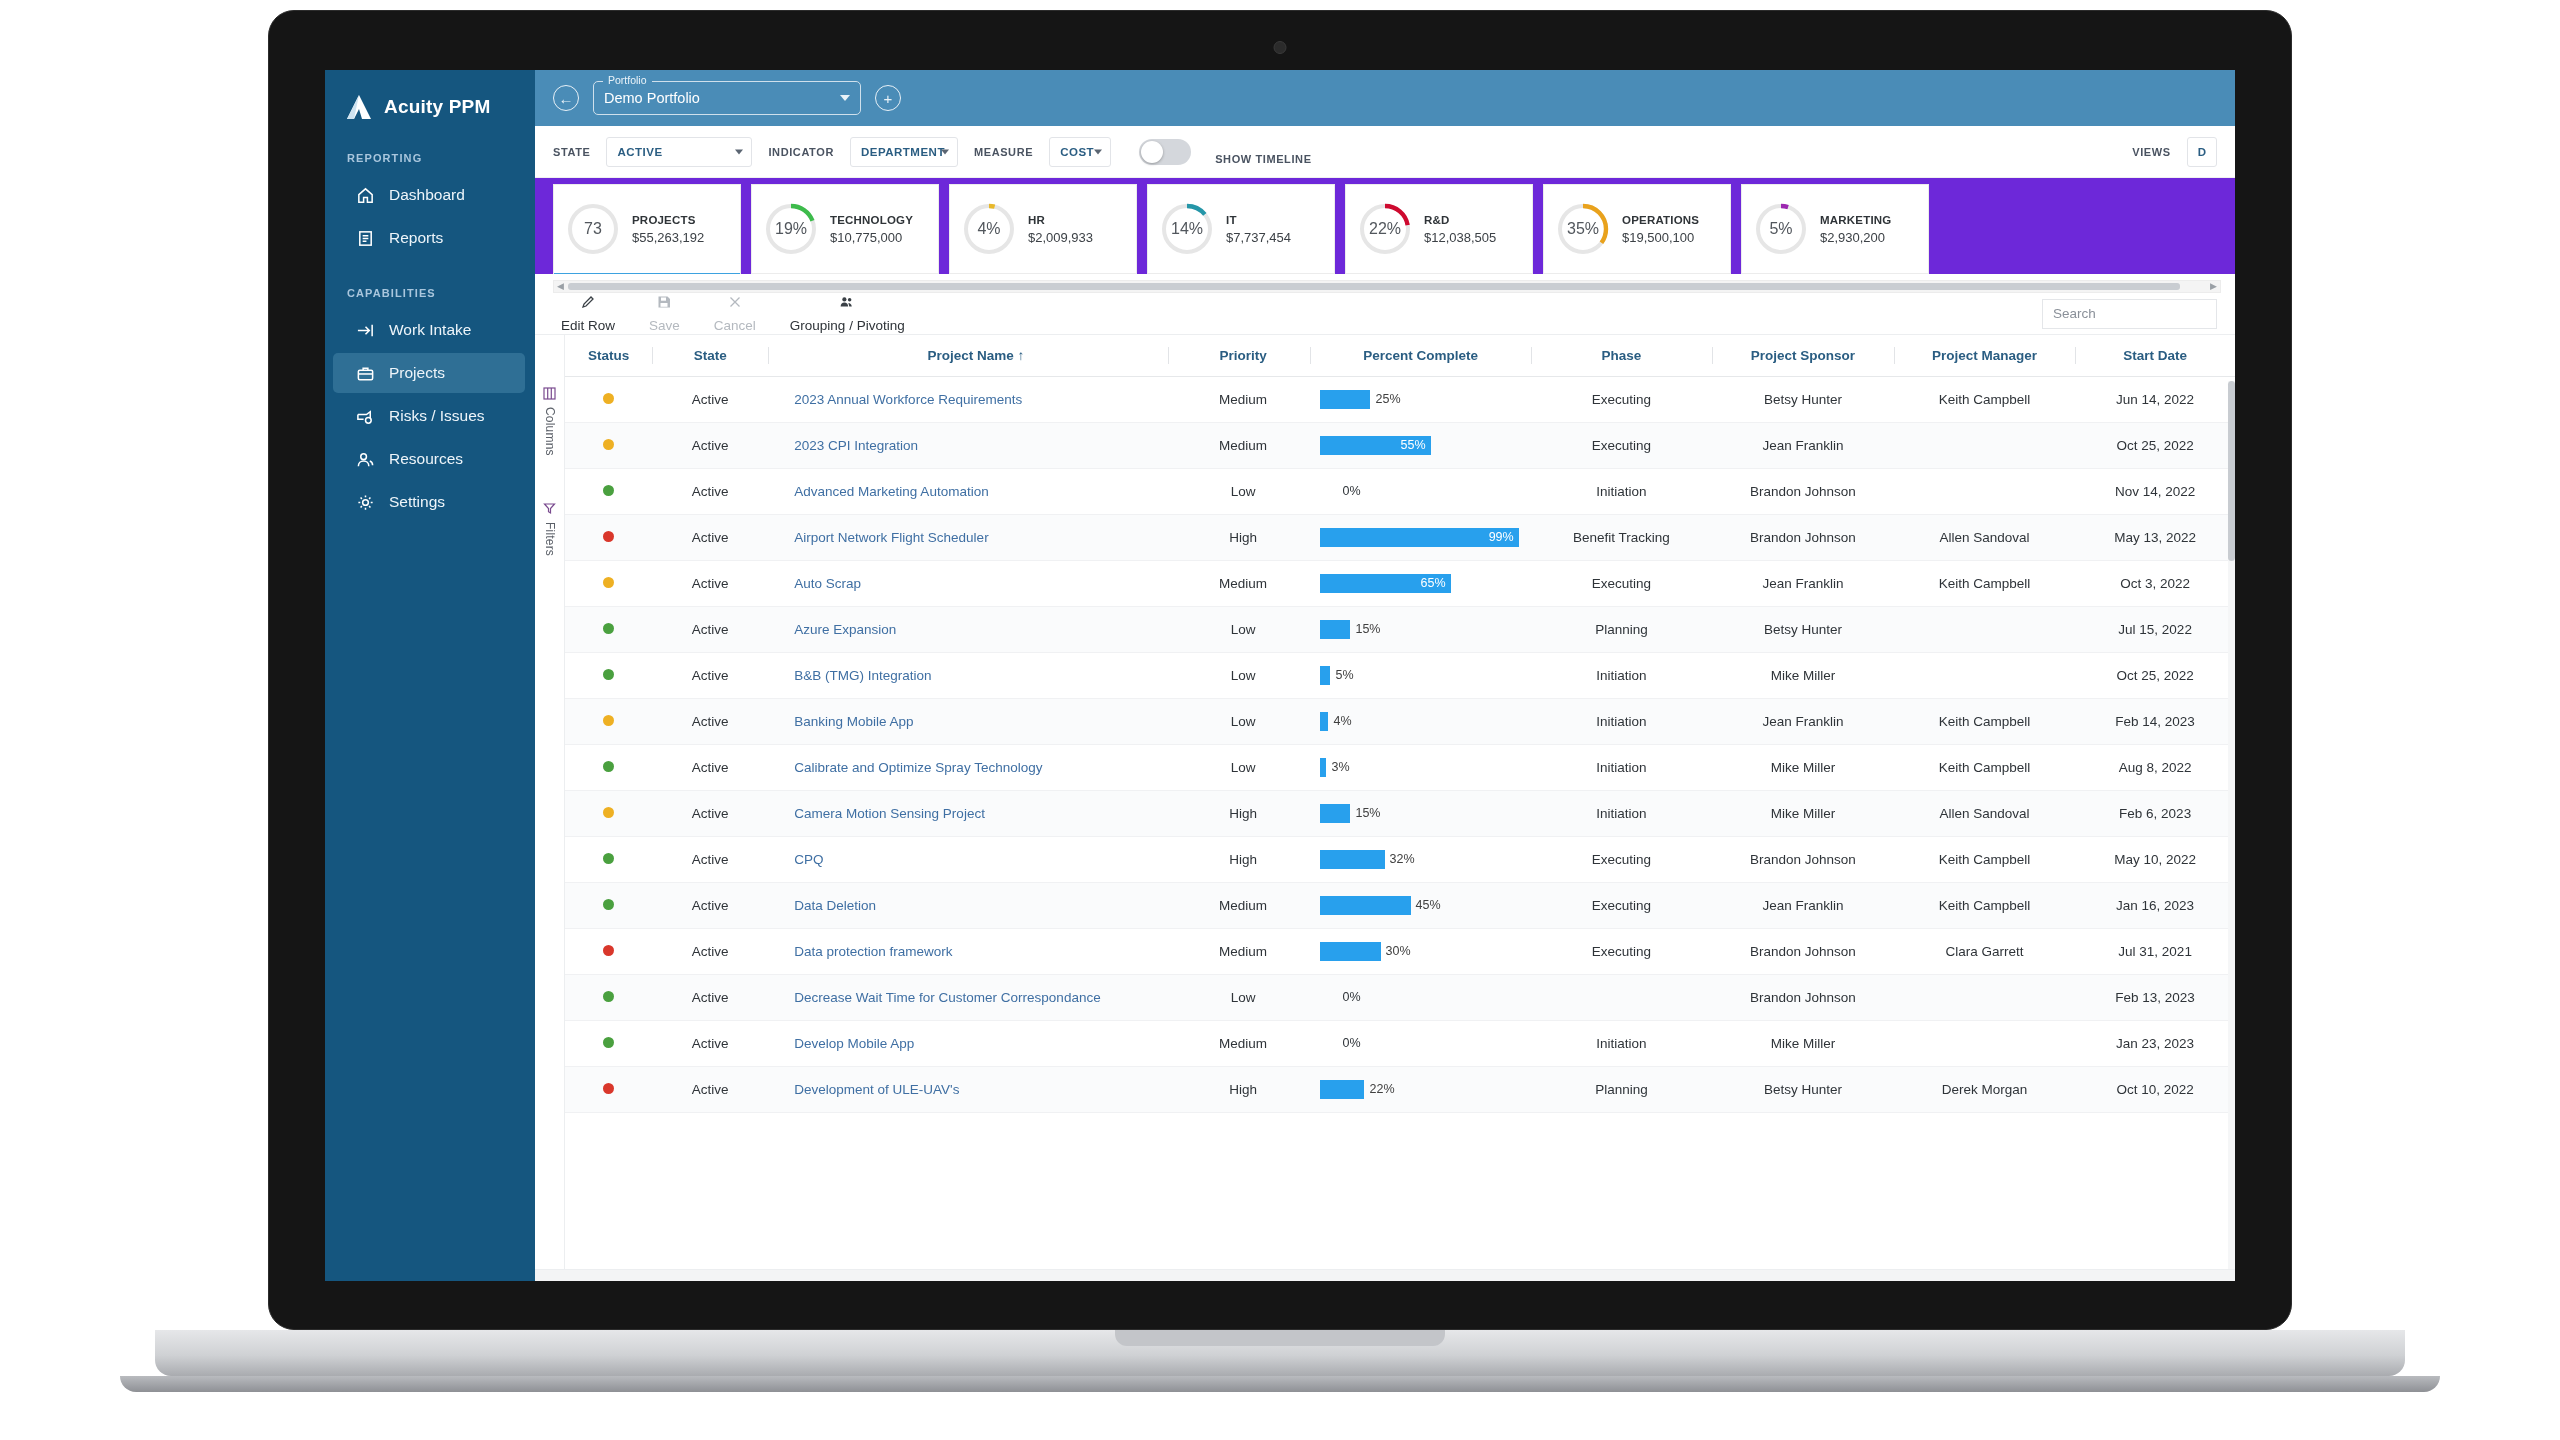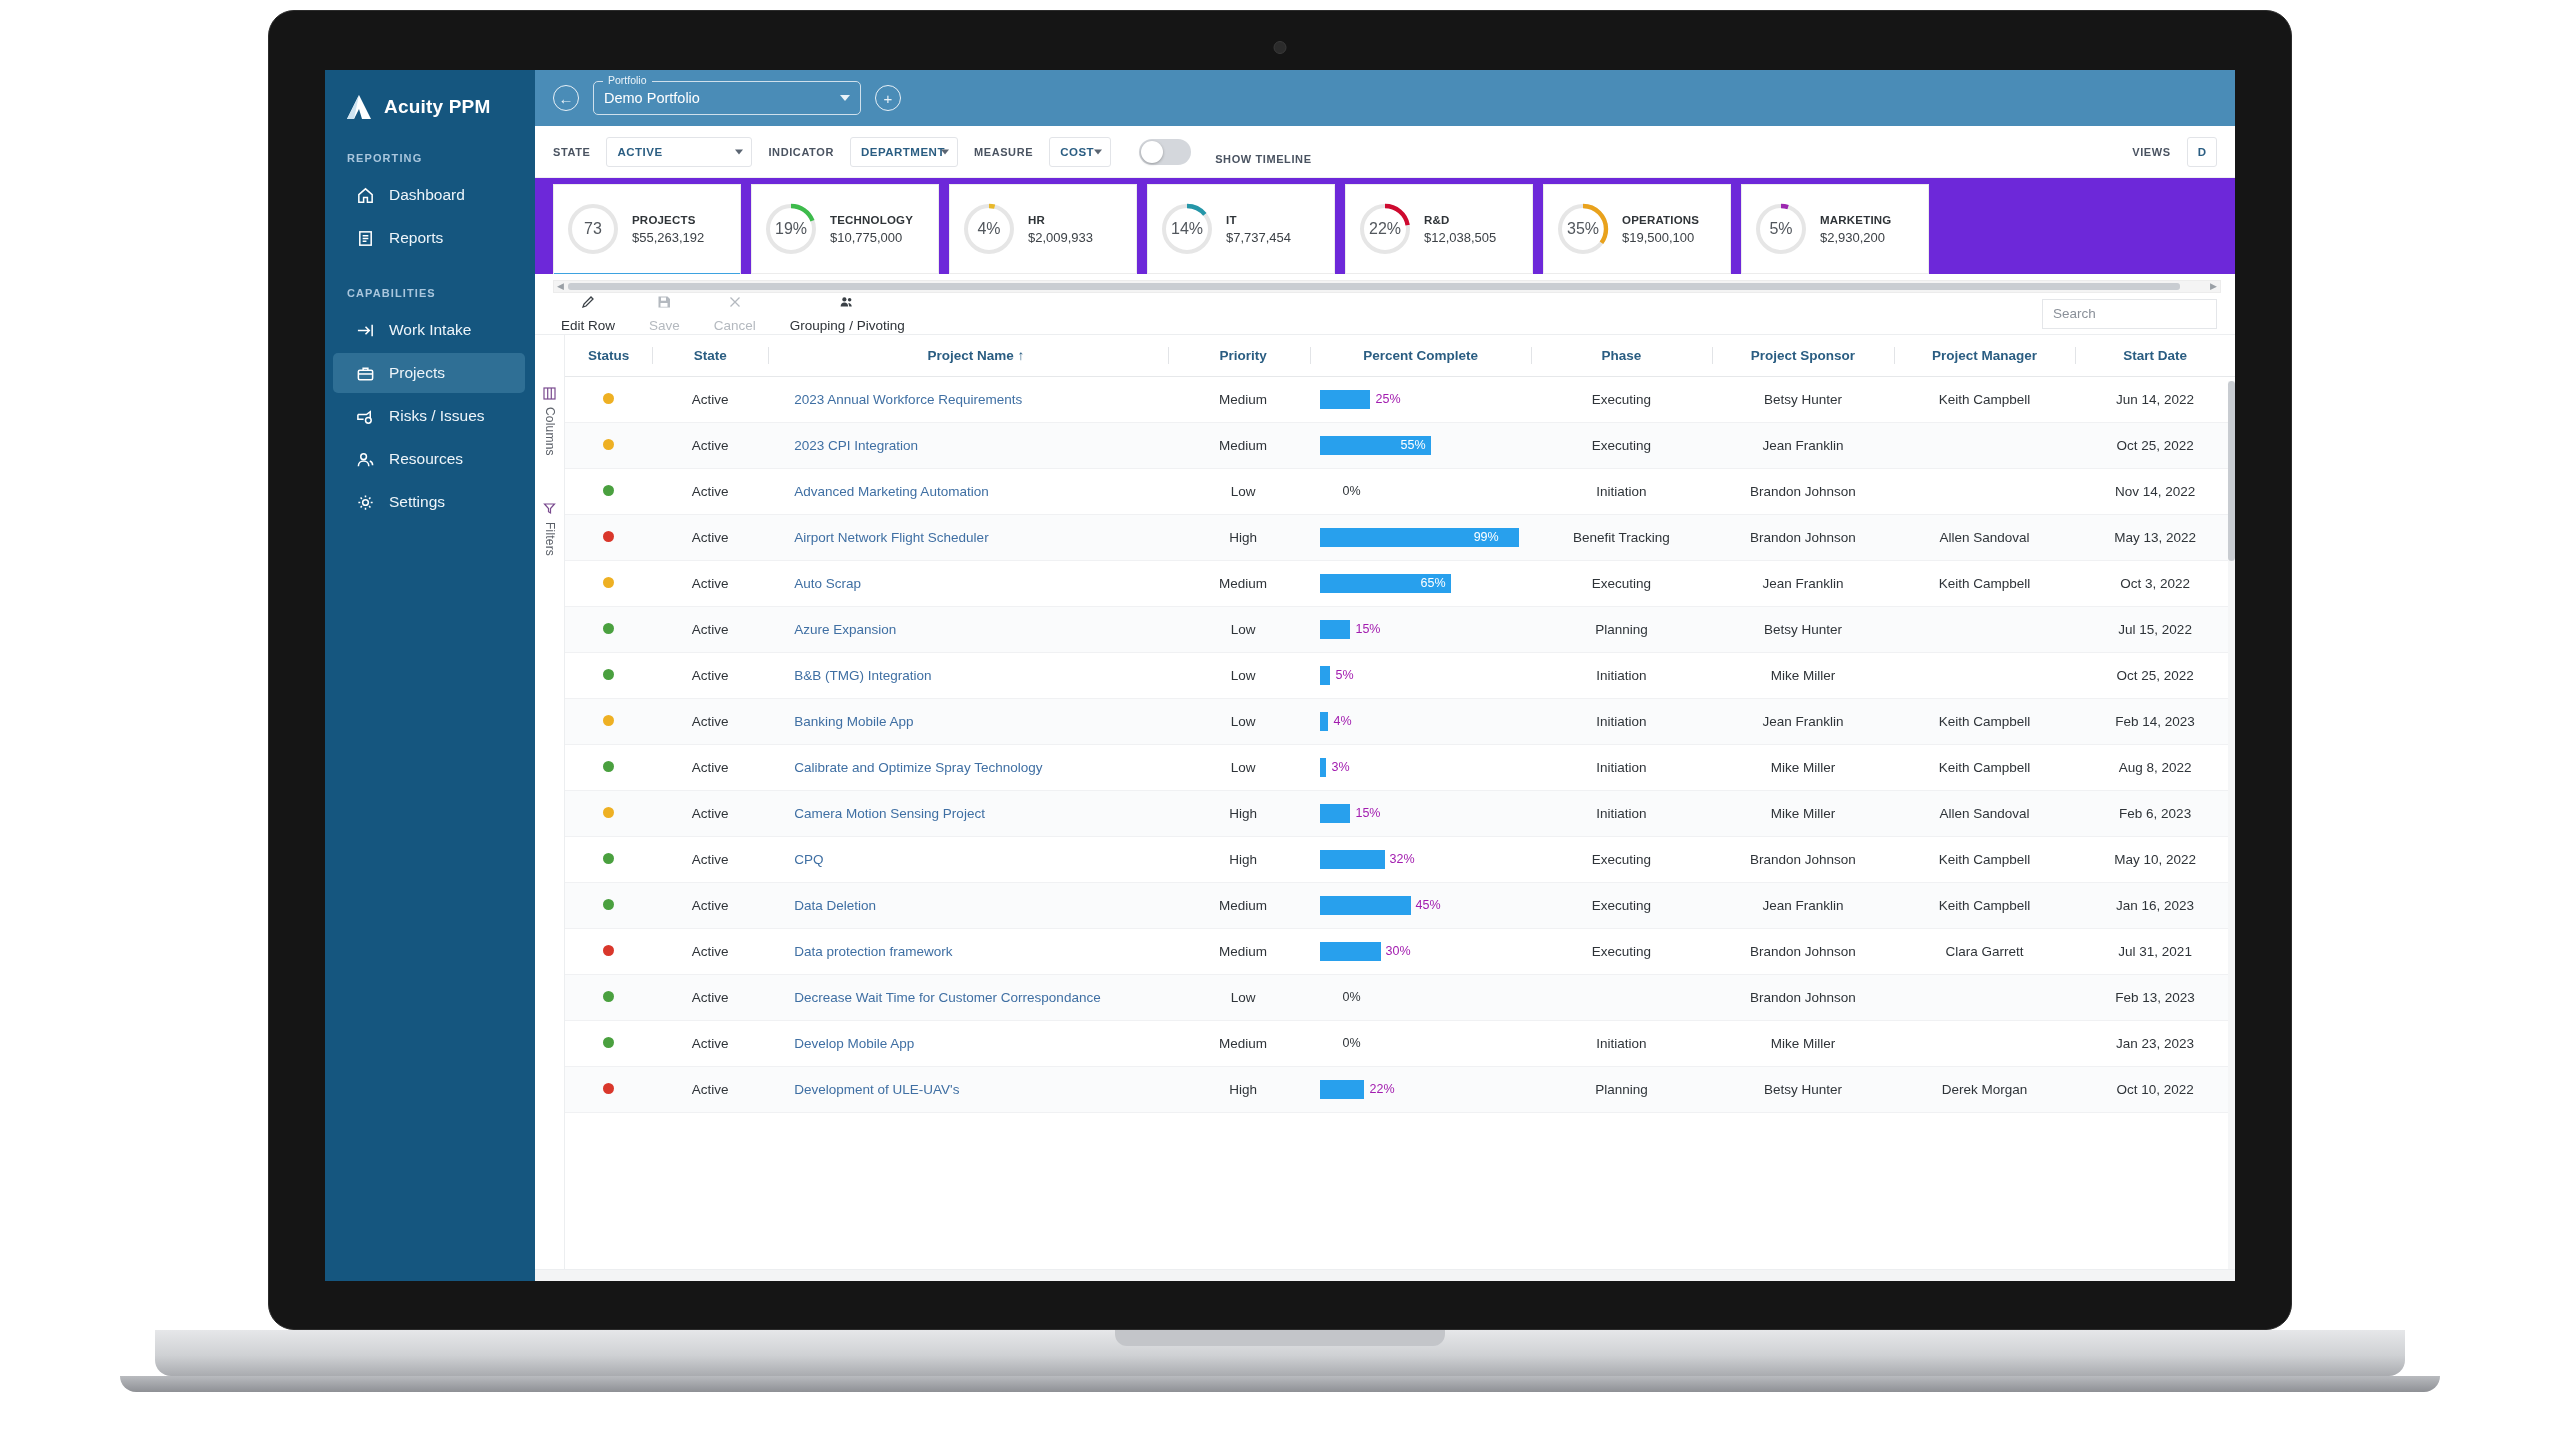--- a/index.html
+++ b/index.html
@@ -263,21 +263,21 @@
   .dot.amber { background:#eeb023; }
   .dot.red   { background:#d9372b; }
   .proj-link { color:#3f6fa3; cursor:pointer; }
 
   .pct-cell { position:relative; height: 19px; }
   .pct-fill {
     position:absolute; left:0; top:0; height:19px; background:#28a0ed;
   }
   .pct-lab {
     position:absolute; top:0; height:19px; line-height:19px;
-    font-size: 12.5px; color:#a21caf;
+    font-size: 12.5px; color:#404040;
   }
   .pct-lab.inside { color:#ffffff; }
   .pct-zero { font-size:12.5px; color:#2f3439; line-height:19px; }
 
   
   .vscroll {
     position:absolute; right: 0; top: 46px; bottom: 0; width: 7px; background:#f5f6f7;
   }
   .vscroll .thumb { position:absolute; top:0; left:0; width:7px; height: 180px; background:#c8ccd1; border-radius:4px; }
   .hscroll-bottom {
@@ -626,21 +626,21 @@
                     <td class="c-date">Nov 14, 2022</td>
                   </tr>
                   <tr class="alt">
                     <td class="c-status"><span class="dot red"></span></td>
                     <td class="c-state">Active</td>
                     <td class="c-name"><span class="proj-link">Airport Network Flight Scheduler</span></td>
                     <td class="c-prio">High</td>
                     <td class="c-pct">
                       <div class="pct-cell">
                         <span class="pct-fill" style="width:99%"></span>
-                        <span class="pct-lab inside" style="right:1%; padding-right:20px;">99%</span>
+                        <span class="pct-lab inside" style="right:1%; padding-right:5px;">99%</span>
                       </div>
                     </td>
                     <td class="c-phase">Benefit Tracking</td>
                     <td class="c-sponsor">Brandon Johnson</td>
                     <td class="c-pm">Allen Sandoval</td>
                     <td class="c-date">May 13, 2022</td>
                   </tr>
                   <tr>
                     <td class="c-status"><span class="dot amber"></span></td>
                     <td class="c-state">Active</td>

